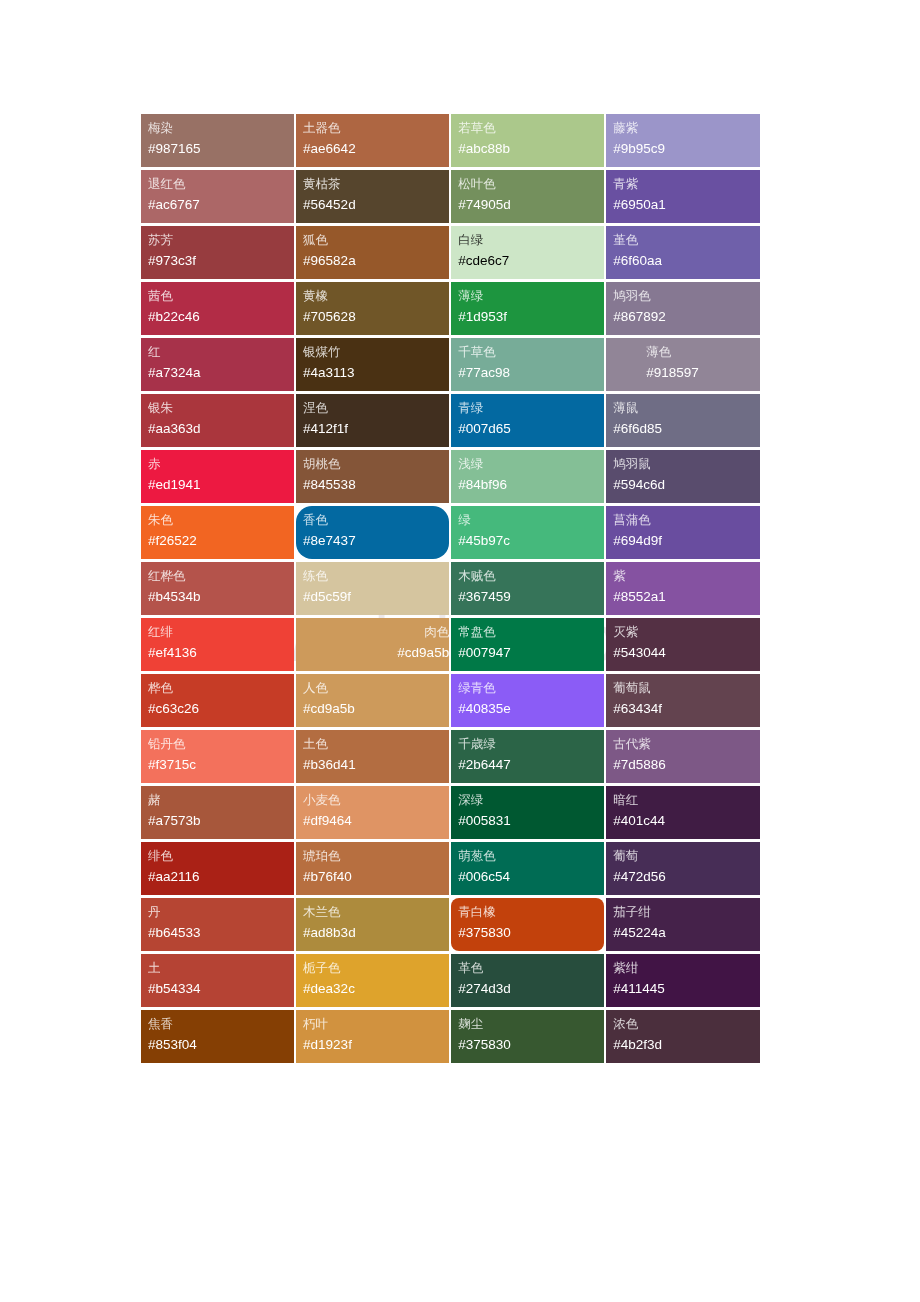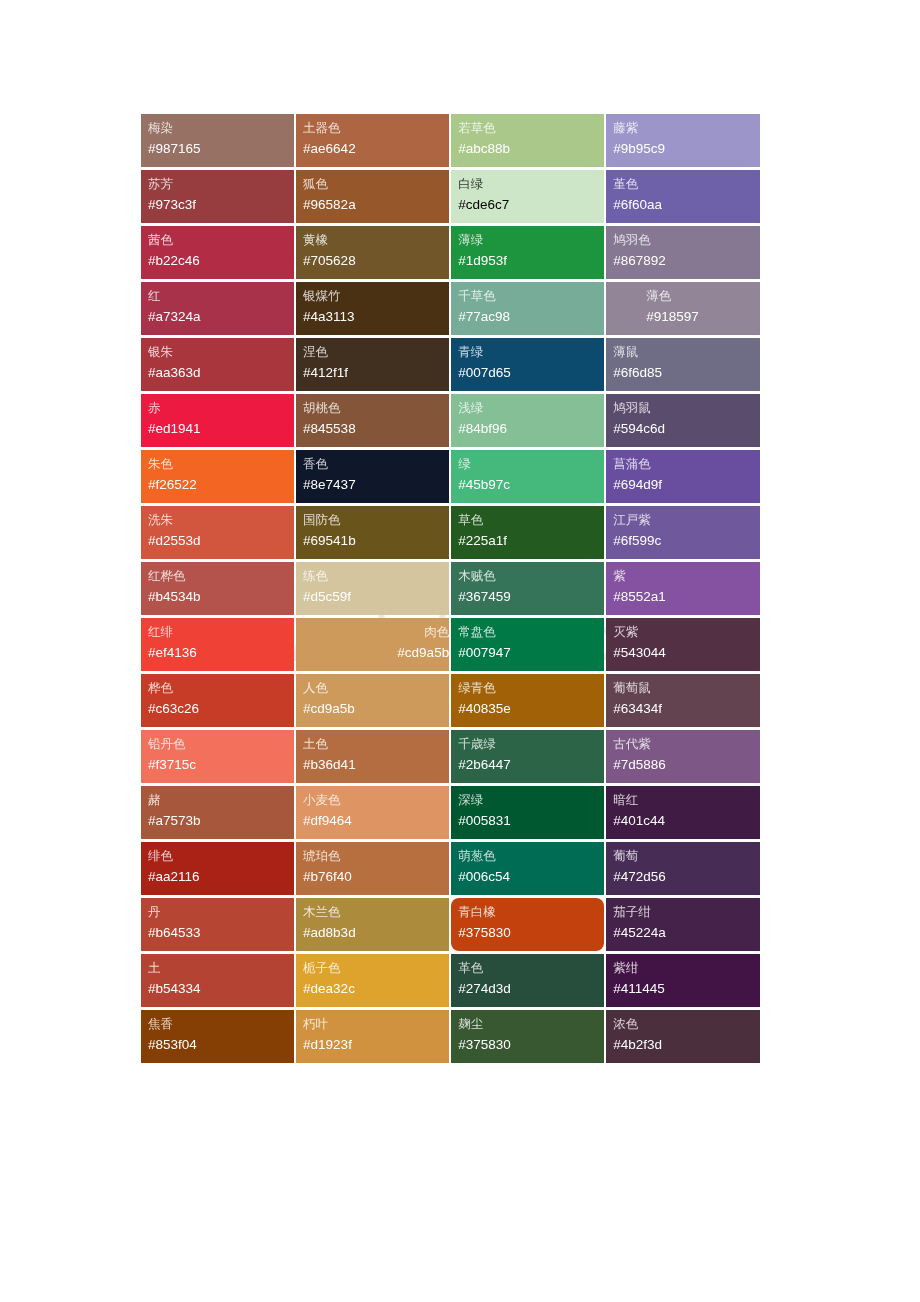--- a/index.html
+++ b/index.html
@@ -88,20 +88,38 @@
         <td class="swatch" style="background-color: rgb(171, 200, 139);">
           <span class="name">若草色</span>
           <span class="hex">#abc88b</span>
         </td>
         <td class="swatch" style="background-color: rgb(155, 149, 201);">
           <span class="name">藤紫</span>
           <span class="hex">#9b95c9</span>
         </td>
       </tr>
       <tr>
+        <td class="swatch" style="background-color: rgb(172, 103, 103);">
+          <span class="name">退红色</span>
+          <span class="hex">#ac6767</span>
+        </td>
+        <td class="swatch" style="background-color: rgb(86, 69, 45);">
+          <span class="name">黄枯茶</span>
+          <span class="hex">#56452d</span>
+        </td>
+        <td class="swatch" style="background-color: rgb(116, 144, 93);">
+          <span class="name">松叶色</span>
+          <span class="hex">#74905d</span>
+        </td>
+        <td class="swatch" style="background-color: rgb(105, 80, 161);">
+          <span class="name">青紫</span>
+          <span class="hex">#6950a1</span>
+        </td>
+      </tr>
+      <tr>
         <td class="swatch" style="background-color: rgb(151, 60, 63);">
           <span class="name">苏芳</span>
           <span class="hex">#973c3f</span>
         </td>
         <td class="swatch" style="background-color: rgb(150, 88, 42);">
           <span class="name">狐色</span>
           <span class="hex">#96582a</span>
         </td>
         <td class="swatch dark-text" style="background-color: rgb(205, 230, 199);">
           <span class="name">白绿</span>
@@ -150,21 +168,21 @@
       </tr>
       <tr>
         <td class="swatch" style="background-color: rgb(170, 54, 61);">
           <span class="name">银朱</span>
           <span class="hex">#aa363d</span>
         </td>
         <td class="swatch" style="background-color: rgb(65, 47, 31);">
           <span class="name">涅色</span>
           <span class="hex">#412f1f</span>
         </td>
-        <td class="swatch" style="background-color: #0c4a6e;">
+        <td class="swatch" style="background-color: #0369a1;">
           <span class="name">青绿</span>
           <span class="hex">#007d65</span>
         </td>
         <td class="swatch" style="background-color: rgb(111, 109, 133);">
           <span class="name">薄鼠</span>
           <span class="hex">#6f6d85</span>
         </td>
       </tr>
       <tr>
         <td class="swatch" style="background-color: rgb(237, 25, 65);">
@@ -182,52 +200,34 @@
         <td class="swatch" style="background-color: rgb(89, 76, 109);">
           <span class="name">鸠羽鼠</span>
           <span class="hex">#594c6d</span>
         </td>
       </tr>
       <tr>
         <td class="swatch" style="background-color: rgb(242, 101, 34);">
           <span class="name">朱色</span>
           <span class="hex">#f26522</span>
         </td>
-        <td class="swatch" style="background-color: #0f172a;">
+        <td class="swatch" style="background-color: #0369a1; border-radius: 16px;">
           <span class="name">香色</span>
           <span class="hex">#8e7437</span>
         </td>
         <td class="swatch" style="background-color: rgb(69, 185, 124);">
           <span class="name">绿</span>
           <span class="hex">#45b97c</span>
         </td>
         <td class="swatch" style="background-color: rgb(105, 77, 159);">
           <span class="name">菖蒲色</span>
           <span class="hex">#694d9f</span>
         </td>
       </tr>
       <tr>
-        <td class="swatch" style="background-color: rgb(210, 85, 61);">
-          <span class="name">洗朱</span>
-          <span class="hex">#d2553d</span>
-        </td>
-        <td class="swatch" style="background-color: rgb(105, 84, 27);">
-          <span class="name">国防色</span>
-          <span class="hex">#69541b</span>
-        </td>
-        <td class="swatch" style="background-color: rgb(34, 90, 31);">
-          <span class="name">草色</span>
-          <span class="hex">#225a1f</span>
-        </td>
-        <td class="swatch" style="background-color: rgb(111, 89, 156);">
-          <span class="name">江戸紫</span>
-          <span class="hex">#6f599c</span>
-        </td>
-      </tr>
-      <tr>
         <td class="swatch" style="background-color: rgb(180, 83, 75);">
           <span class="name">红桦色</span>
           <span class="hex">#b4534b</span>
         </td>
         <td class="swatch" style="background-color: rgb(213, 197, 159);">
           <span class="name">练色</span>
           <span class="hex">#d5c59f</span>
         </td>
         <td class="swatch" style="background-color: rgb(54, 116, 89);">
           <span class="name">木贼色</span>
@@ -258,21 +258,21 @@
       </tr>
       <tr>
         <td class="swatch" style="background-color: rgb(198, 60, 38);">
           <span class="name">桦色</span>
           <span class="hex">#c63c26</span>
         </td>
         <td class="swatch" style="background-color: rgb(205, 154, 91);">
           <span class="name">人色</span>
           <span class="hex">#cd9a5b</span>
         </td>
-        <td class="swatch" style="background-color: #a16207;">
+        <td class="swatch" style="background-color: #8b5cf6;">
           <span class="name">绿青色</span>
           <span class="hex">#40835e</span>
         </td>
         <td class="swatch" style="background-color: rgb(99, 67, 79);">
           <span class="name">葡萄鼠</span>
           <span class="hex">#63434f</span>
         </td>
       </tr>
       <tr>
         <td class="swatch" style="background-color: rgb(243, 113, 92);">

